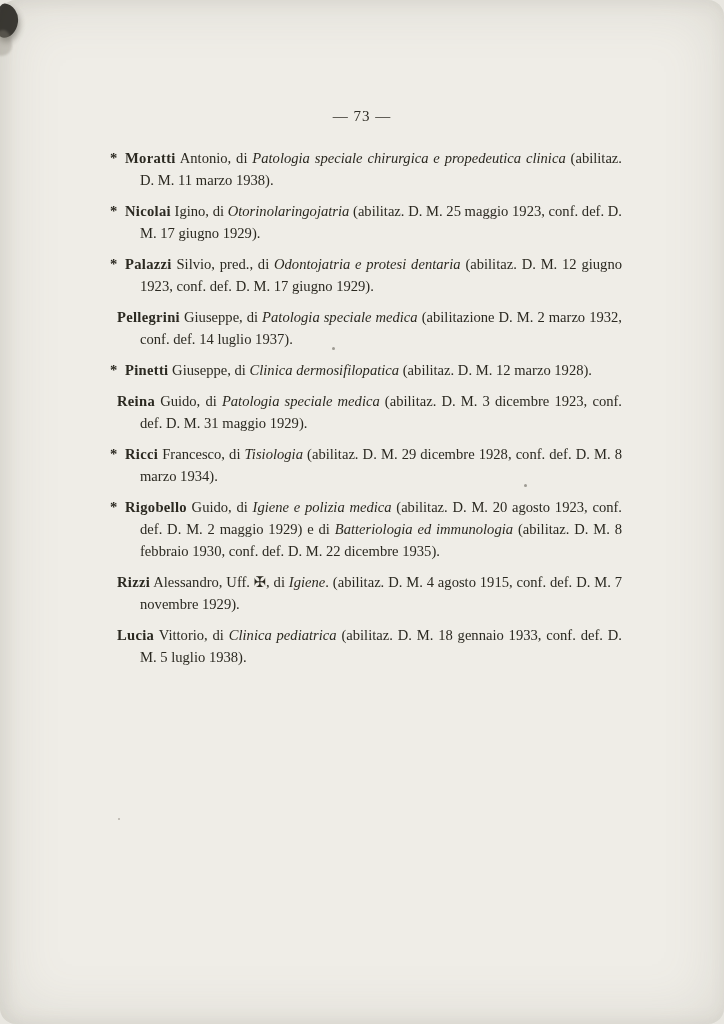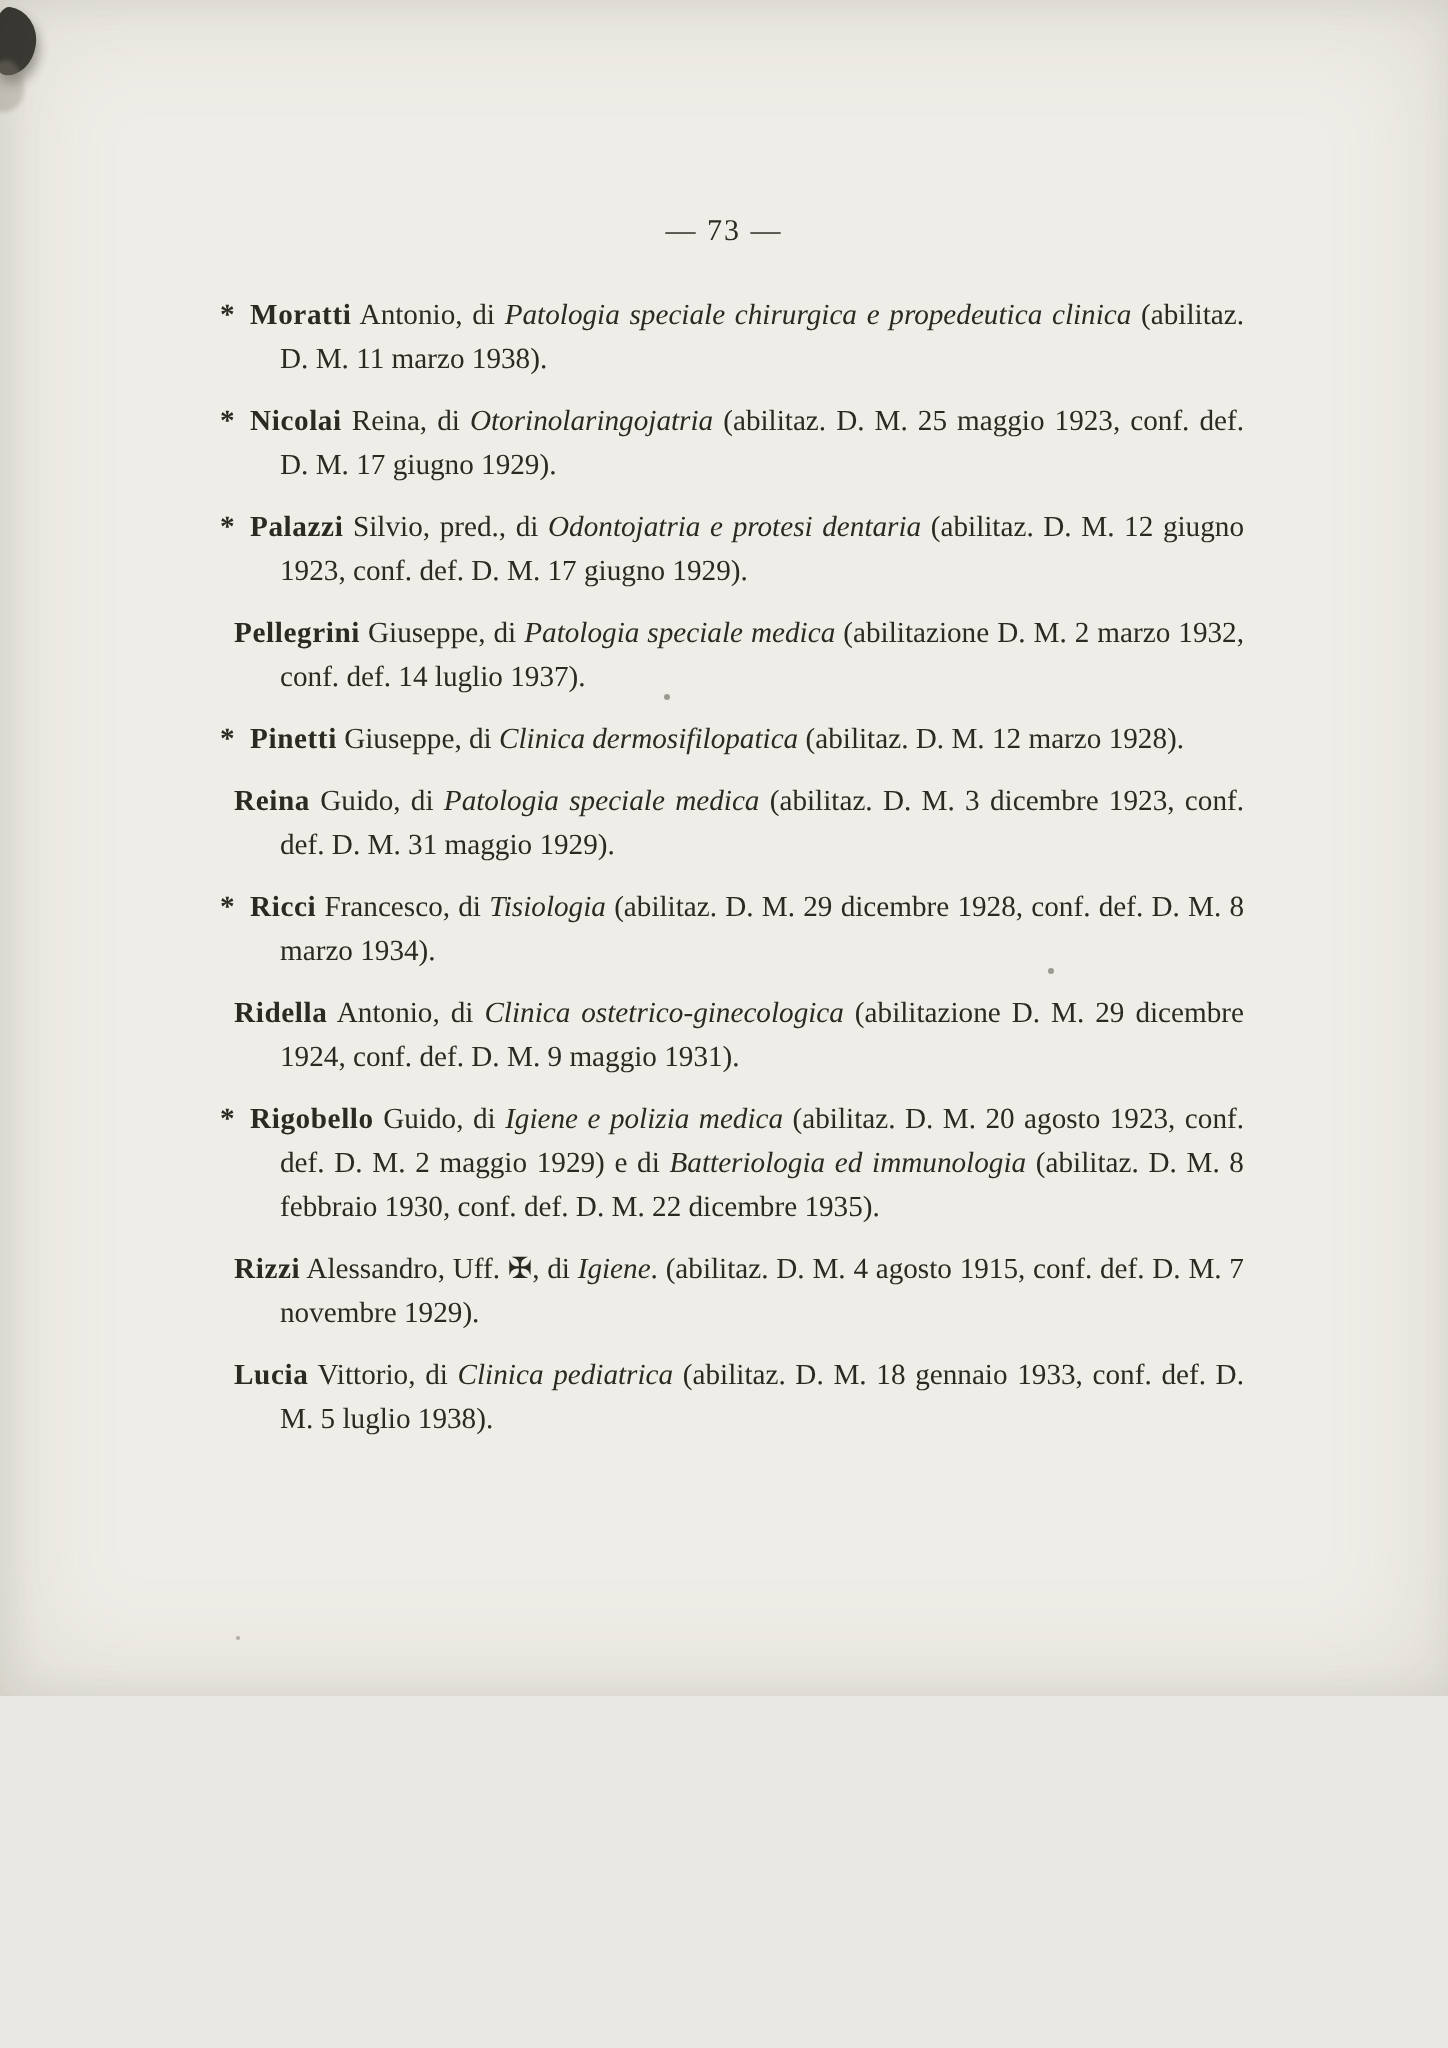--- a/index.html
+++ b/index.html
@@ -9,25 +9,26 @@
     height: 1024px;
     overflow: hidden;
   }
   body {
     background: #e9e7e1;
     font-family: "Liberation Serif", "DejaVu Serif", serif;
   }
   .scan-page {
     position: relative;
     width: 724px;
-    height: 848px;
+    height: 1024px;
     background: linear-gradient(180deg, #edebe5 0%, #f1efe9 18%, #f0eee8 55%, #ecead e4 100%);
     background-color: #efede7;
     box-shadow: inset 0 0 60px rgba(120,115,100,0.18), inset 4px 0 18px rgba(90,85,75,0.10);
     color: #29271f;
+    border-radius: 16px;
   }
   
   .smudge-dark {
     position: absolute;
     top: 4px;
     left: -4px;
     width: 22px;
     height: 34px;
     background: #23211c;
     border-radius: 30% 70% 60% 40% / 40% 50% 50% 60%;
@@ -95,36 +96,35 @@
   <div class="smudge-soft"></div>
   <div class="speck speck-1"></div>
   <div class="speck speck-2"></div>
   <div class="speck speck-3"></div>
 
   <div class="page-number">— 73 —</div>
 
   <div class="entries">
   <p class="entry"><span class="marker">*</span><span class="seg-bold">Moratti</span><span class="seg-normal"> Antonio, di </span><span class="seg-italic">Patologia speciale chirurgica e propedeutica clinica</span><span class="seg-normal"> (abilitaz. D. M. 11 marzo 1938).</span></p>
 
-  <p class="entry"><span class="marker">*</span><span class="seg-bold">Nicolai</span><span class="seg-normal"> Reina, di </span><span class="seg-italic">Otorinolaringojatria</span><span class="seg-normal"> (abilitaz. D. M. 25 maggio 1923, conf. def. D. M. 17 giugno 1929).</span></p>
+  <p class="entry"><span class="marker">*</span><span class="seg-bold">Nicolai</span><span class="seg-normal"> Igino, di </span><span class="seg-italic">Otorinolaringojatria</span><span class="seg-normal"> (abilitaz. D. M. 25 maggio 1923, conf. def. D. M. 17 giugno 1929).</span></p>
 
   <p class="entry"><span class="marker">*</span><span class="seg-bold">Palazzi</span><span class="seg-normal"> Silvio, pred., di </span><span class="seg-italic">Odontojatria e protesi dentaria</span><span class="seg-normal"> (abilitaz. D. M. 12 giugno 1923, conf. def. D. M. 17 giugno 1929).</span></p>
 
 
   <p class="entry"><span class="marker no-star"></span><span class="seg-bold">Pellegrini</span><span class="seg-normal"> Giuseppe, di </span><span class="seg-italic">Patologia speciale medica</span><span class="seg-normal"> (abilitazione D. M. 2 marzo 1932, conf. def. 14 luglio 1937).</span></p>
 
   <p class="entry"><span class="marker">*</span><span class="seg-bold">Pinetti</span><span class="seg-normal"> Giuseppe, di </span><span class="seg-italic">Clinica dermosifilopatica</span><span class="seg-normal"> (abilitaz. D. M. 12 marzo 1928).</span></p>
 
 
 
   <p class="entry"><span class="marker no-star"></span><span class="seg-bold">Reina</span><span class="seg-normal"> Guido, di </span><span class="seg-italic">Patologia speciale medica</span><span class="seg-normal"> (abilitaz. D. M. 3 dicembre 1923, conf. def. D. M. 31 maggio 1929).</span></p>
 
   <p class="entry"><span class="marker">*</span><span class="seg-bold">Ricci</span><span class="seg-normal"> Francesco, di </span><span class="seg-italic">Tisiologia</span><span class="seg-normal"> (abilitaz. D. M. 29 dicembre 1928, conf. def. D. M. 8 marzo 1934).</span></p>
 
-  <p class="entry"><span class="marker no-star"></span><span class="seg-bold">Ridella</span><span class="seg-normal"> Antonio, di </span><span class="seg-italic">Clinica ostetrico-ginecologica</span><span class="seg-normal"> (abilitazione D. M. 29 dicembre 1924, conf. def. D. M. 9 maggio 1931).</span></p>
 
   <p class="entry"><span class="marker">*</span><span class="seg-bold">Rigobello</span><span class="seg-normal"> Guido, di </span><span class="seg-italic">Igiene e polizia medica</span><span class="seg-normal"> (abilitaz. D. M. 20 agosto 1923, conf. def. D. M. 2 maggio 1929) e di </span><span class="seg-italic">Batteriologia ed immunologia</span><span class="seg-normal"> (abilitaz. D. M. 8 febbraio 1930, conf. def. D. M. 22 dicembre 1935).</span></p>
 
   <p class="entry"><span class="marker no-star"></span><span class="seg-bold">Rizzi</span><span class="seg-normal"> Alessandro, Uff. ✠, di </span><span class="seg-italic">Igiene</span><span class="seg-normal">. (abilitaz. D. M. 4 agosto 1915, conf. def. D. M. 7 novembre 1929).</span></p>
 
   <p class="entry"><span class="marker no-star"></span><span class="seg-bold">Lucia</span><span class="seg-normal"> Vittorio, di </span><span class="seg-italic">Clinica pediatrica</span><span class="seg-normal"> (abilitaz. D. M. 18 gennaio 1933, conf. def. D. M. 5 luglio 1938).</span></p>
 </div>
 </div>
 
 </body></html>

